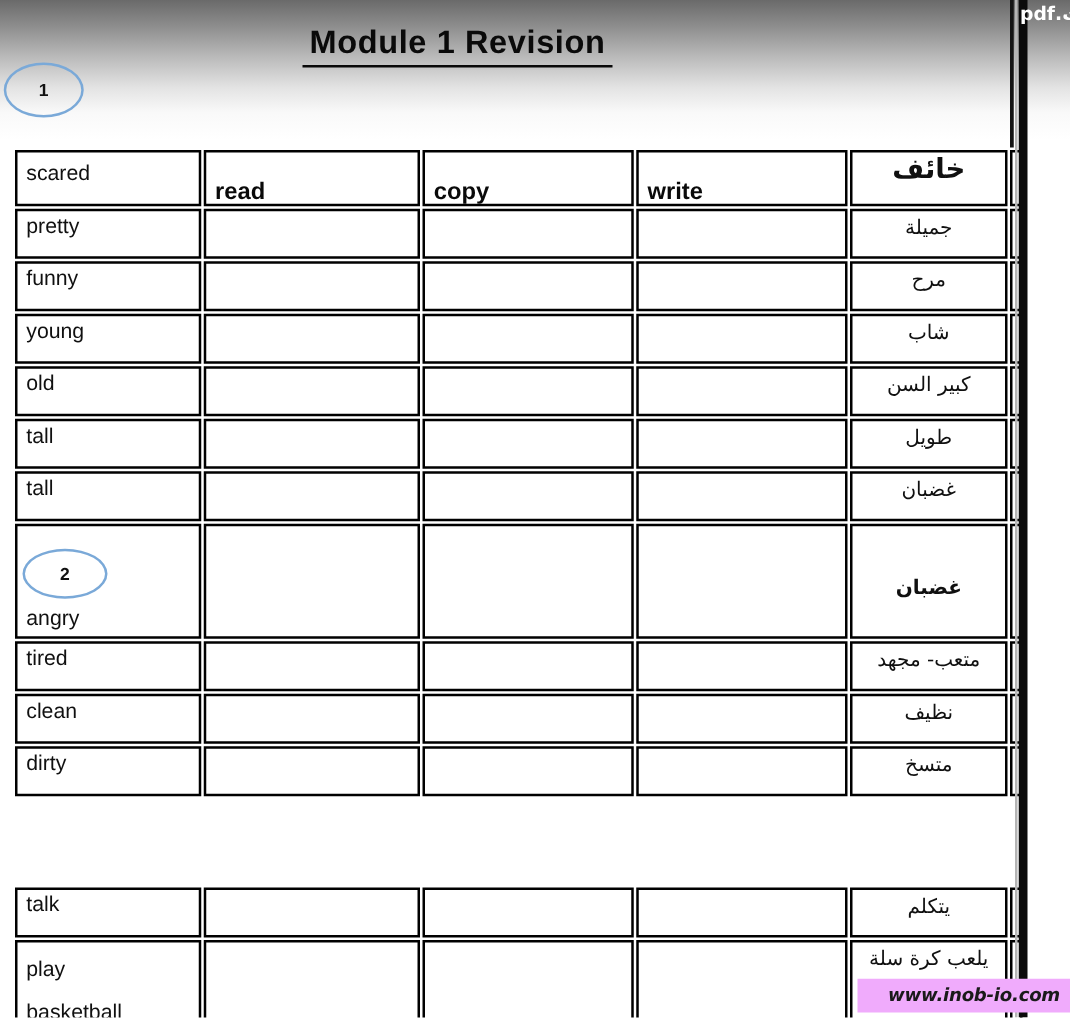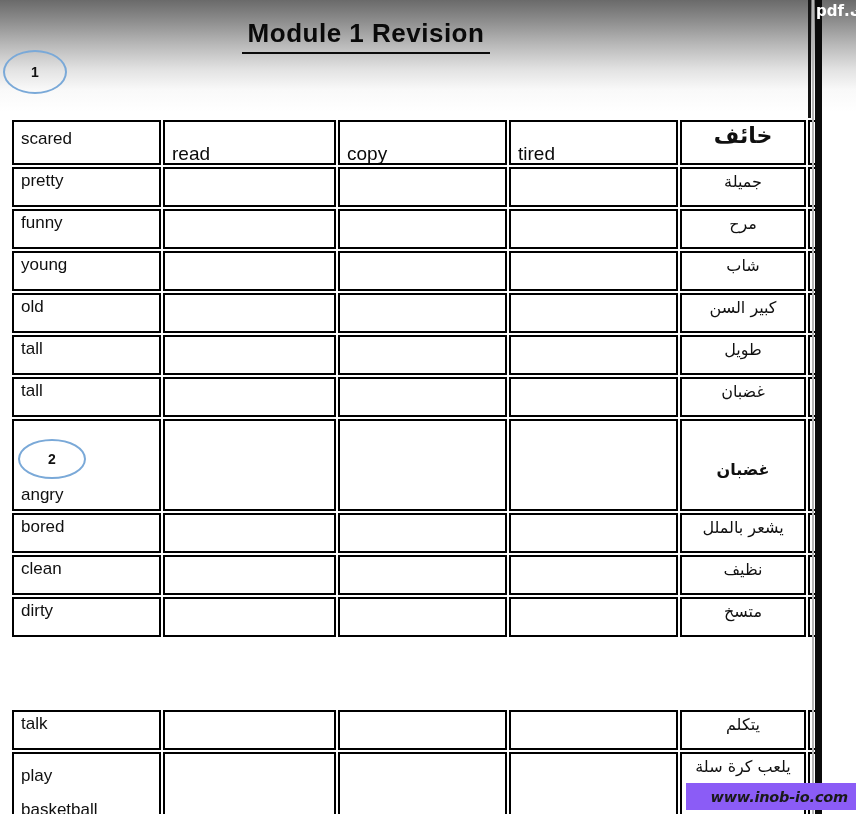--- a/index.html
+++ b/index.html
@@ -34,39 +34,39 @@
   .badge2{left:4px;top:18px;width:64px;height:36px;}
 
   
   table.vocab{position:absolute;left:10px;border-collapse:separate;border-spacing:2px;
     table-layout:fixed;width:810px;z-index:1;}
   #table1{top:118px;}
   #table2{top:708px;}
   td{border:2px solid #000;box-sizing:border-box;background:#fff;padding:0;
      vertical-align:top;overflow:hidden;}
   td.en{font-size:17px;color:#101010;padding:2px 7px;white-space:pre-line;line-height:1.2;}
-  td.hdr{font-size:19px;font-weight:normal;color:#0a0a0a;vertical-align:bottom;
+  td.hdr{font-size:19px;font-weight:bold;color:#0a0a0a;vertical-align:bottom;
      padding:0 7px 0 7px;line-height:1.0;margin-left:20px;}
   td.en-head{vertical-align:bottom;line-height:1.0;padding-bottom:16px;}
   td.ar{direction:rtl;text-align:center;font-family:"DejaVu Sans",sans-serif;
      font-size:16px;color:#101010;padding:3px 8px;line-height:1.3;}
   td.ar-head{font-weight:bold;vertical-align:bottom;padding-bottom:16px;font-size:22px;line-height:1.0;margin-left:33px;}
   td.ar-bold{font-weight:bold;vertical-align:middle;padding-top:14px;}
   td.sliver{background:#fff;}
   tr.r-head td{height:23px;}
   tr.r-std td{height:40px;}
   tr.r-tall td{height:92px;}
   tr.r-cut td{height:68px;}
   td.cell-rel{position:relative;}
   .angry-label{position:absolute;left:7px;bottom:4px;font-size:17px;color:#101010;}
   #table2 tr.r-cut td.en{line-height:34px;padding-top:5px;}
 
   
   .watermark{position:absolute;left:686px;top:783px;width:170px;height:27px;
-    background:#8b5cf6;z-index:10;display:flex;align-items:center;justify-content:flex-end;
+    background:#f0abfc;z-index:10;display:flex;align-items:center;justify-content:flex-end;
     padding-right:8px;box-sizing:border-box;
     font-family:"DejaVu Sans",sans-serif;font-style:italic;font-weight:bold;
     font-size:14.5px;color:#1a1a1a;letter-spacing:-0.2px;}
 </style>
 </head>
 <body>
 
 <div class="page">
 
   <div class="page-gradient"></div>
@@ -88,21 +88,21 @@
         <col style="width:169px">
       <col style="width:169px">
         <col style="width:126px">
         <col style="width:10px">
     </colgroup>
     <tbody>
       <tr class="r-head">
         <td class="en en-head">scared</td>
         <td class="hdr">read</td>
         <td class="hdr">copy</td>
-        <td class="hdr">tired</td>
+        <td class="hdr">write</td>
         <td class="ar ar-head">خائف</td>
         <td class="sliver"></td>
       </tr>
     <tr class="r-std">
           <td class="en">pretty</td>
           <td></td>
           <td></td>
           <td></td>
           <td class="ar">جميلة</td>
           <td class="sliver"></td>
@@ -149,25 +149,25 @@
         </tr>
         <tr class="r-tall">
           <td class="en cell-rel"><div class="badge badge2">2</div><span class="angry-label">angry</span></td>
           <td></td>
           <td></td>
           <td></td>
           <td class="ar ar-bold">غضبان</td>
           <td class="sliver"></td>
         </tr>
         <tr class="r-std">
-          <td class="en">bored</td>
-          <td></td>
-          <td></td>
-          <td></td>
-          <td class="ar">يشعر بالملل</td>
+          <td class="en">tired</td>
+          <td></td>
+          <td></td>
+          <td></td>
+          <td class="ar">متعب- مجهد</td>
           <td class="sliver"></td>
         </tr>
         <tr class="r-std">
           <td class="en">clean</td>
           <td></td>
           <td></td>
           <td></td>
           <td class="ar">نظيف</td>
           <td class="sliver"></td>
         </tr>

